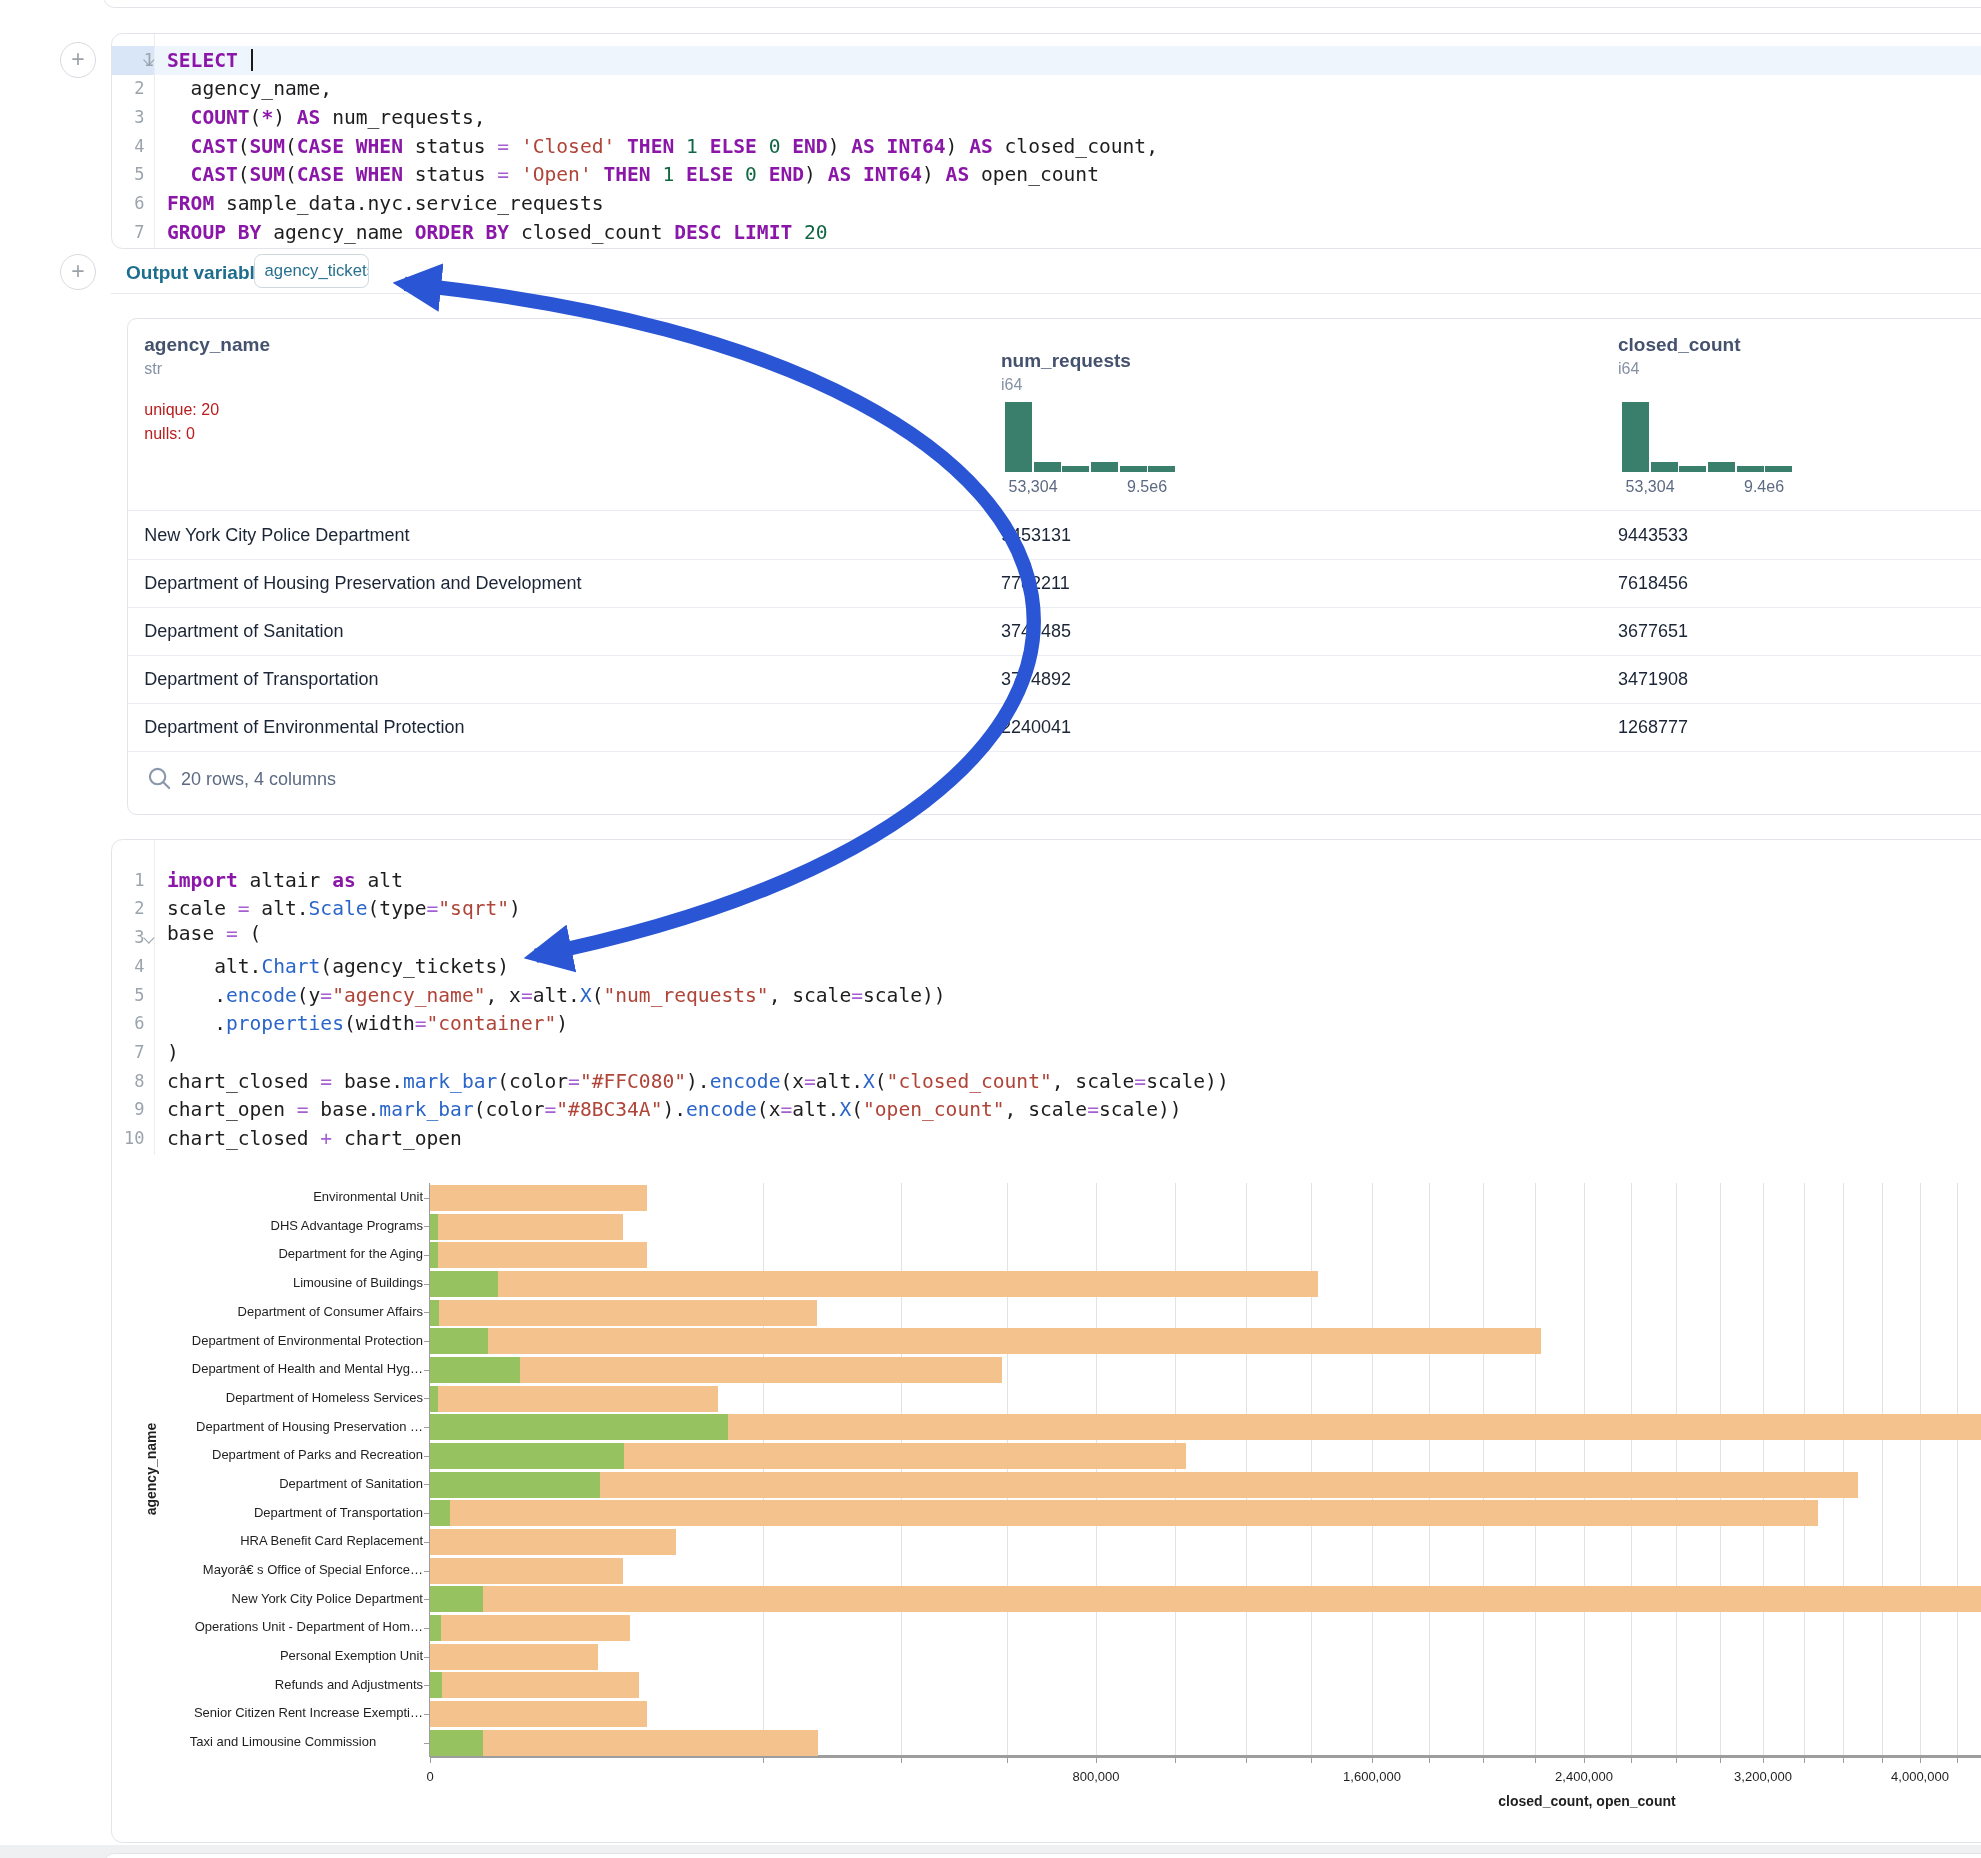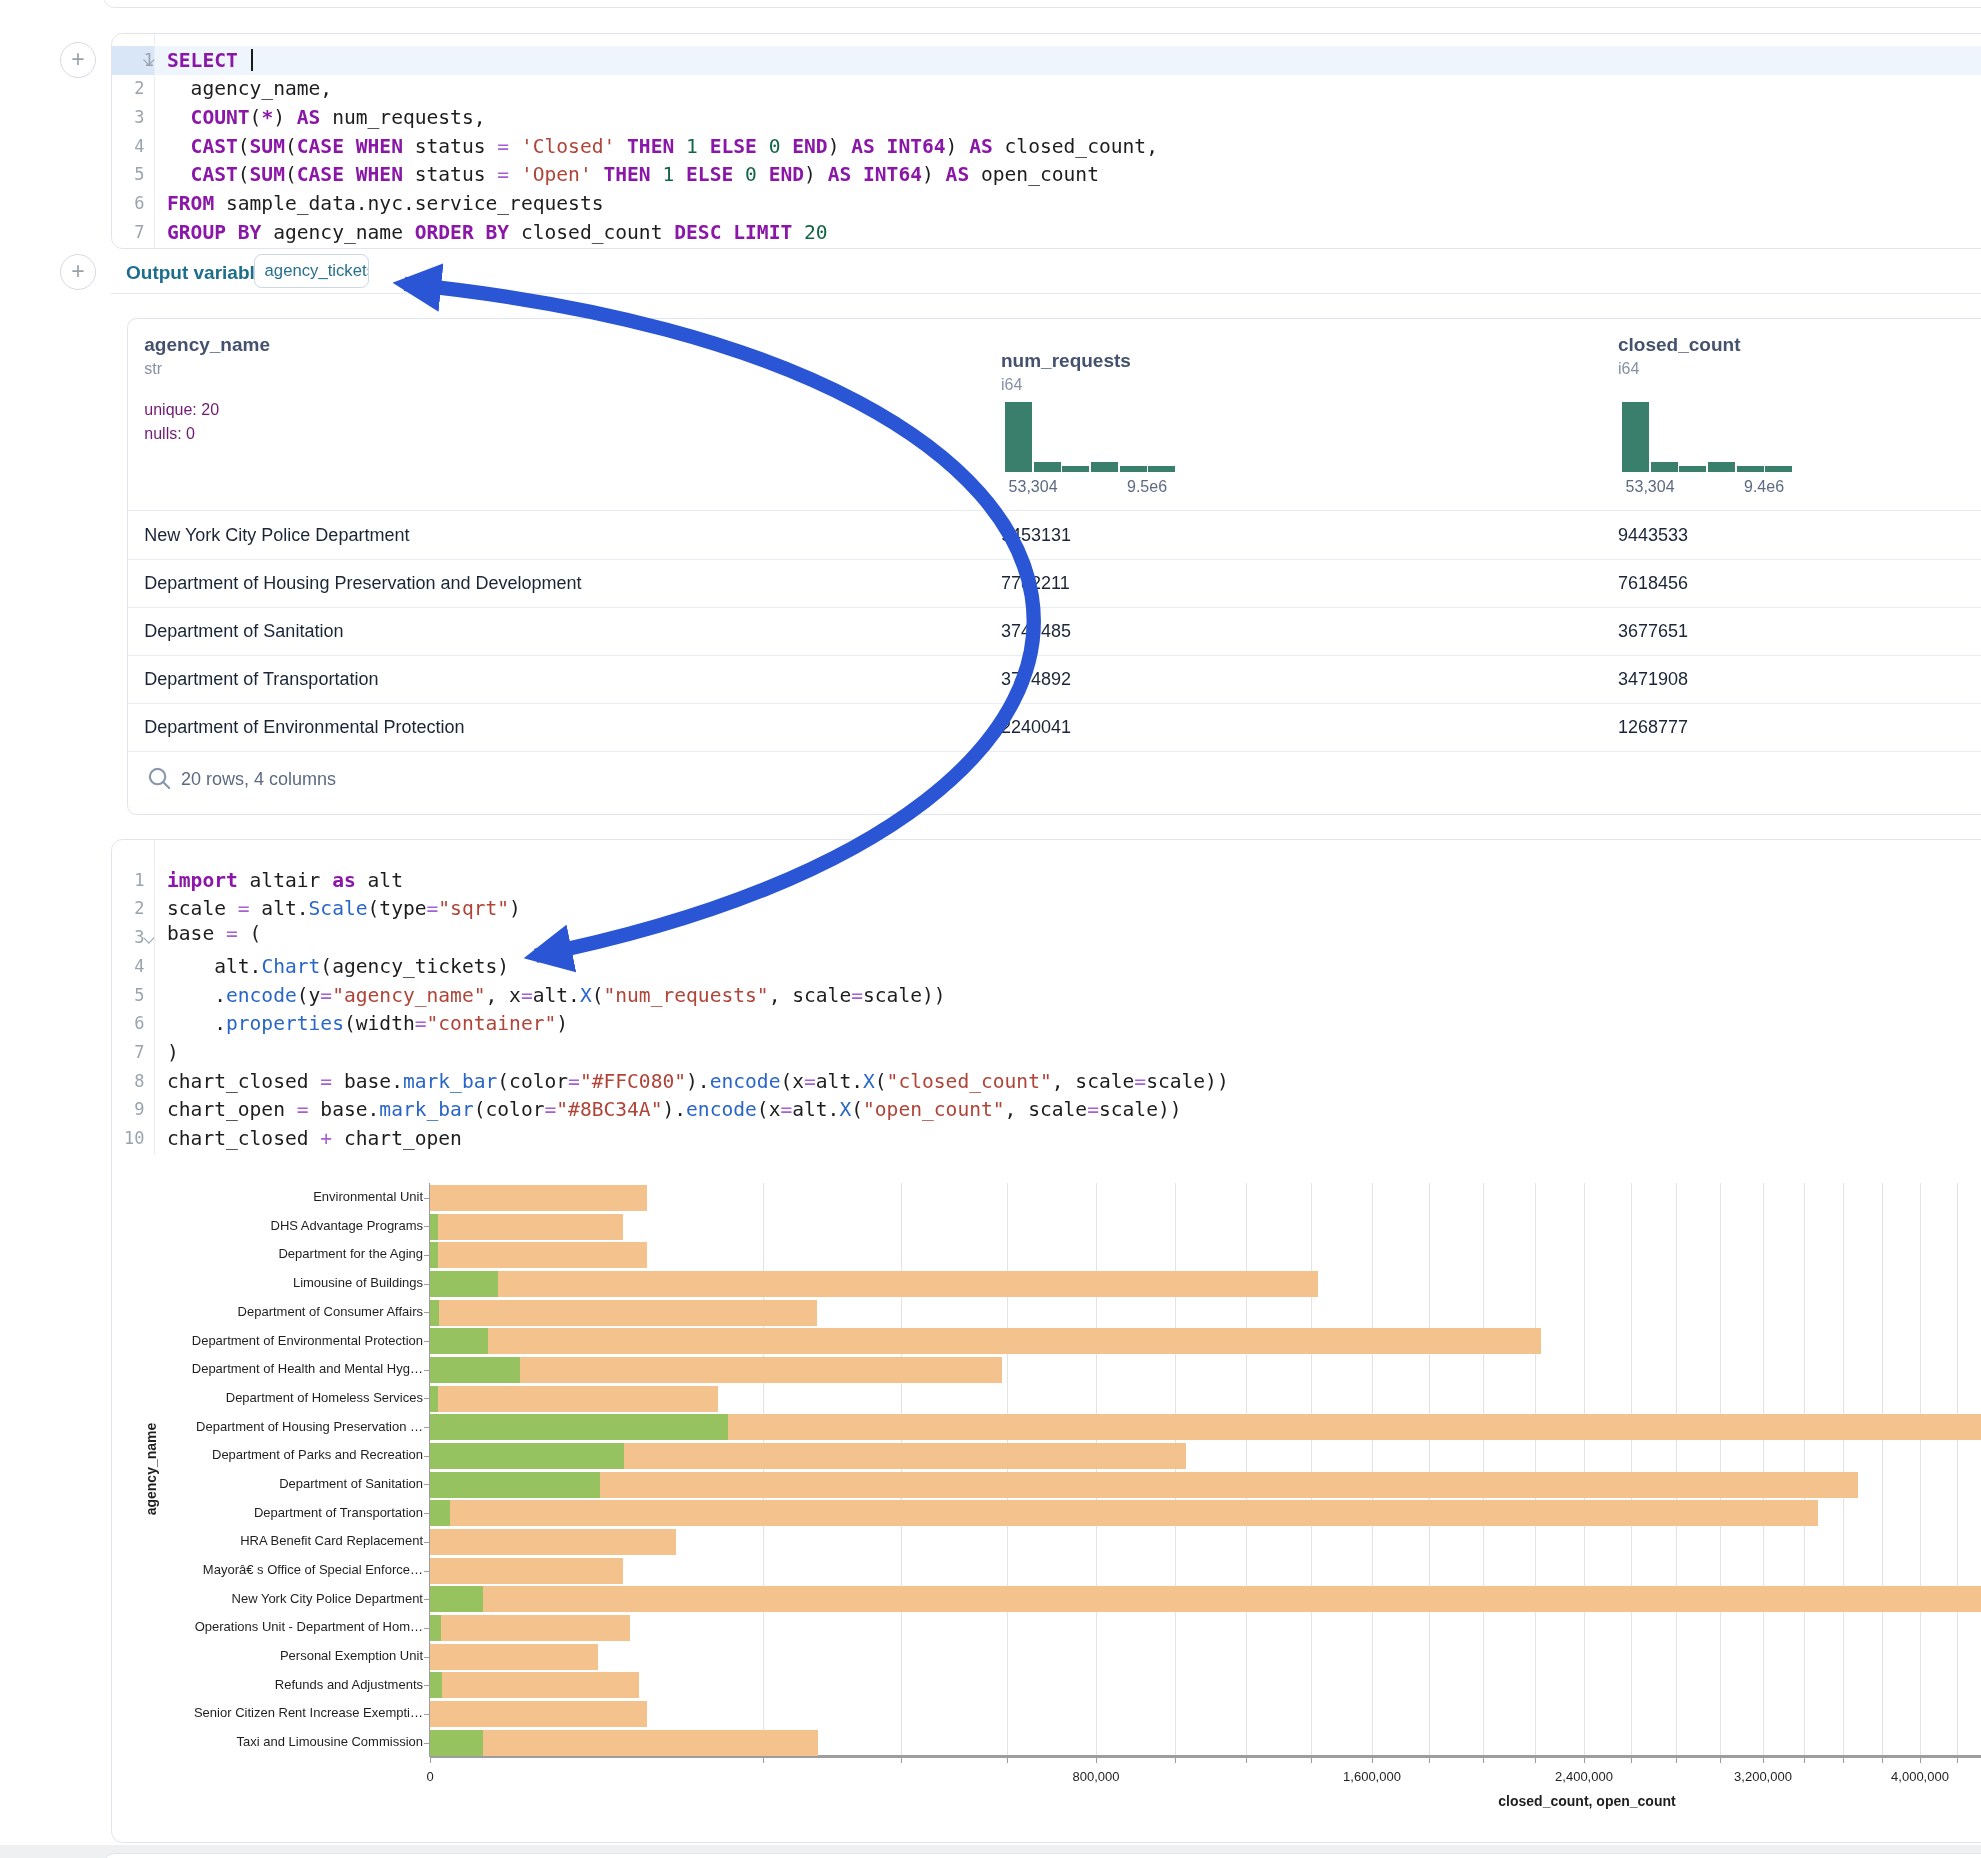--- a/index.html
+++ b/index.html
@@ -27,21 +27,21 @@
   .tok-p{color:#1d1d1f;}
   .cursor{display:inline-block;width:1.9px;height:22px;background:#1a1a1a;vertical-align:-4.8px;margin-left:1.9px;}
   
   .outlabel{position:absolute;font-size:19px;font-weight:bold;color:#1d6d8d;}
   .outpill{position:absolute;box-sizing:border-box;width:115px;height:34px;border:1.4px solid #ccd7e0;border-radius:7.6px;
            color:#27708f;font-size:16.7px;line-height:32px;padding:0 9.6px;overflow:hidden;white-space:nowrap;background:#fff;cursor:pointer;}
   
   .colhead{position:absolute;top:0;}
   .colname{font-size:19px;font-weight:bold;color:#45526e;}
   .coltype{font-size:16px;color:#8591a5;}
-  .colstat{font-size:16px;color:#701a75;}
+  .colstat{font-size:16px;color:#b91c1c;}
   .histbar{position:absolute;bottom:0;background:var(--hist);}
   .histlab{position:absolute;font-size:16px;color:#5d6a83;}
   .trow{height:47px;border-bottom:1px solid #eaedf1;position:relative;}
   .tcell{position:absolute;top:0;line-height:47px;font-size:18px;color:#1b2536;white-space:nowrap;}
   .tfooter-text{position:absolute;font-size:18px;color:#5d6a83;}
   
   .plot{position:absolute;left:430px;top:1183px;width:1551px;height:574px;}
   .gridline{position:absolute;top:0;height:572px;width:1px;background:#e3e3e3;}
   .xaxis-line{position:absolute;left:0;width:1551px;top:572px;height:2.9px;background:#9d9d9d;}
   .xtick{position:absolute;top:574px;width:1.4px;height:5.7px;background:#9d9d9d;}
@@ -227,21 +227,21 @@
         <div class="ylab" style="top: 1591px;">New York City Police Department</div>
         <div class="ytick" style="top: 1599px;"></div>
         <div class="ylab" style="top: 1619px;">Operations Unit - Department of Hom…</div>
         <div class="ytick" style="top: 1628px;"></div>
         <div class="ylab" style="top: 1648px;">Personal Exemption Unit</div>
         <div class="ytick" style="top: 1657px;"></div>
         <div class="ylab" style="top: 1677px;">Refunds and Adjustments</div>
         <div class="ytick" style="top: 1685px;"></div>
         <div class="ylab" style="top: 1705px;">Senior Citizen Rent Increase Exempti…</div>
         <div class="ytick" style="top: 1714px;"></div>
-        <div class="ylab" style="top: 1734px;">Taxi and Limousine Commission</div>
+        <div class="ylab" style="top: 1734px; text-align: center;">Taxi and Limousine Commission</div>
         <div class="ytick" style="top: 1743px;"></div>
       </div>
     <div class="plot" id="plot">
       <div class="ydom"></div>
       <div class="xaxis-line"></div>
     <div class="gridline" style="left: 333px;"></div>
         <div class="xtick" style="left: 333px;"></div>
         <div class="gridline" style="left: 471px;"></div>
         <div class="xtick" style="left: 471px;"></div>
         <div class="gridline" style="left: 577px;"></div>

